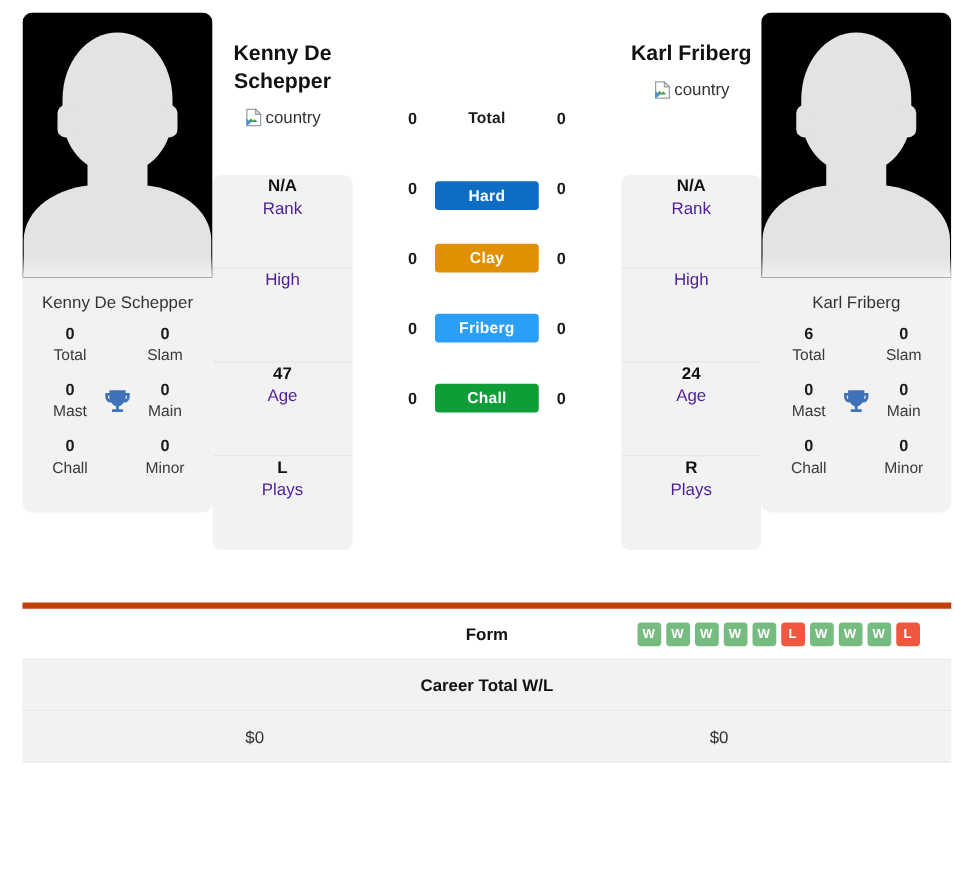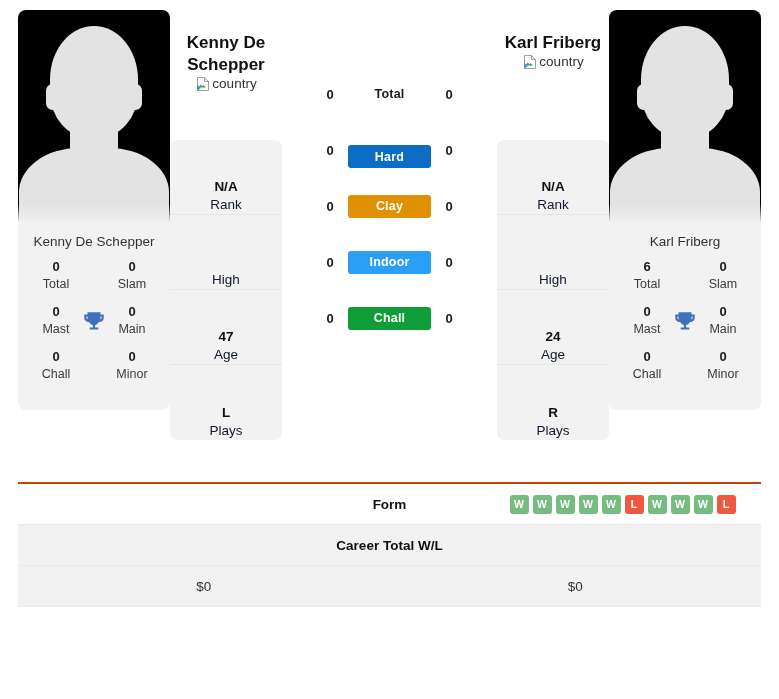--- a/index.html
+++ b/index.html
@@ -124,42 +124,43 @@
   .pname {
     font-size: 17px;
     font-weight: bold;
     color: #111;
     line-height: 1.28;
   }
   .flag-ph {
     display: inline-flex;
     align-items: center;
     gap: 1px;
+    margin-top: 10px;
     font-size: 13.5px;
     color: #333;
   }
   .brokenimg { width: 16px; height: 16px; display:inline-block; }
 
   .info-card {
     background: #f2f2f2;
     border-radius: 7px;
     overflow: hidden;
   }
   .info-cell {
     height: 75px;
     border-bottom: 1px solid #e6e6e6;
     display: flex;
     flex-direction: column;
     align-items: center;
-    justify-content: flex-end;
+    justify-content: flex-start;
     line-height: 1.35;
   }
   .info-cell:last-child { border-bottom: none; }
   .info-val { font-size: 13.5px; font-weight: bold; color: #111; }
-  .info-lbl { font-size: 13.5px; color: #0f172a; }
+  .info-lbl { font-size: 13.5px; color: #4c1d95; }
 
   
   .surfaces {
     flex: 1 1 auto;
     display: flex;
     flex-direction: column;
     align-items: center;
     padding-top: 56px;
   }
   .srow {
@@ -194,21 +195,21 @@
     font-size: 12.5px;
     font-weight: bold;
   }
 
   
   .table {
     position: absolute;
     left: 18px;
     right: 18px;
     top: 482px;
-    border-top: 2px solid #c2410c;
+    border-top: 5px solid #c2410c;
   }
   .trow {
     display: flex;
     align-items: center;
     height: 41px;
     border-bottom: 1px solid #e9e9e9;
   }
   .trow.shade { background: #f2f2f2; }
   .tleft, .tright {
     flex: 1 1 0;
@@ -338,21 +339,21 @@
         <div class="sbadge" style="background: rgb(13, 109, 196); margin-top: 13px;">Hard</div>
         <div class="snum">0</div>
       </div>
       <div class="srow">
         <div class="snum">0</div>
         <div class="sbadge" style="background: rgb(224, 144, 0); text-align: center;">Clay</div>
         <div class="snum">0</div>
       </div>
       <div class="srow">
         <div class="snum">0</div>
-        <div class="sbadge" style="background: rgb(43, 158, 245);">Indoor</div>
+        <div class="sbadge" style="background: rgb(43, 158, 245);">Friberg</div>
         <div class="snum">0</div>
       </div>
       <div class="srow">
         <div class="snum">0</div>
         <div class="sbadge" style="background: rgb(15, 157, 56);">Chall</div>
         <div class="snum">0</div>
       </div>
     </div>
 
     <div class="mid-col">

